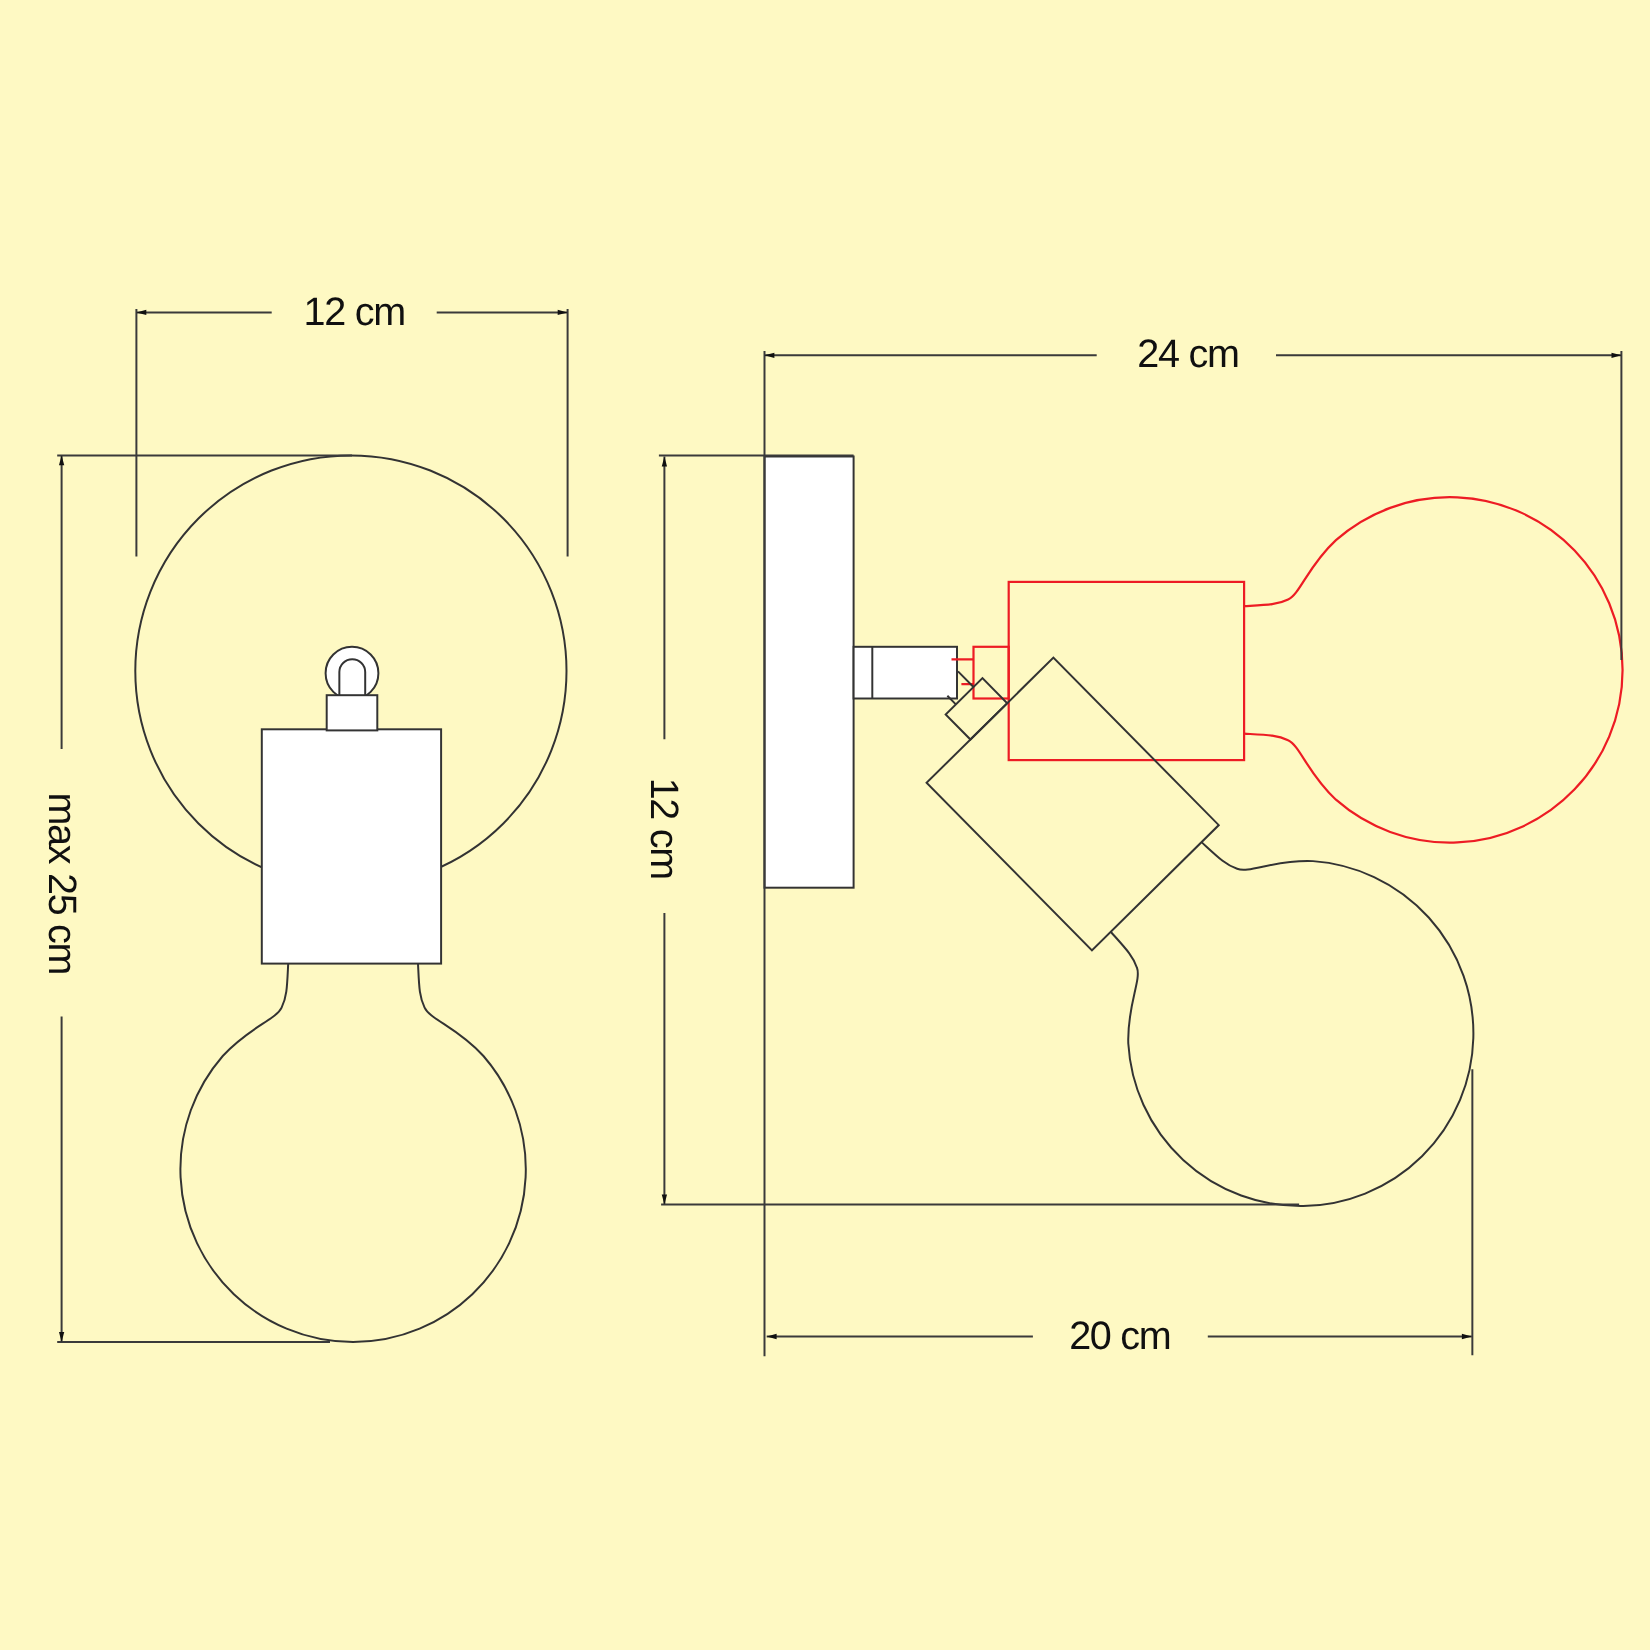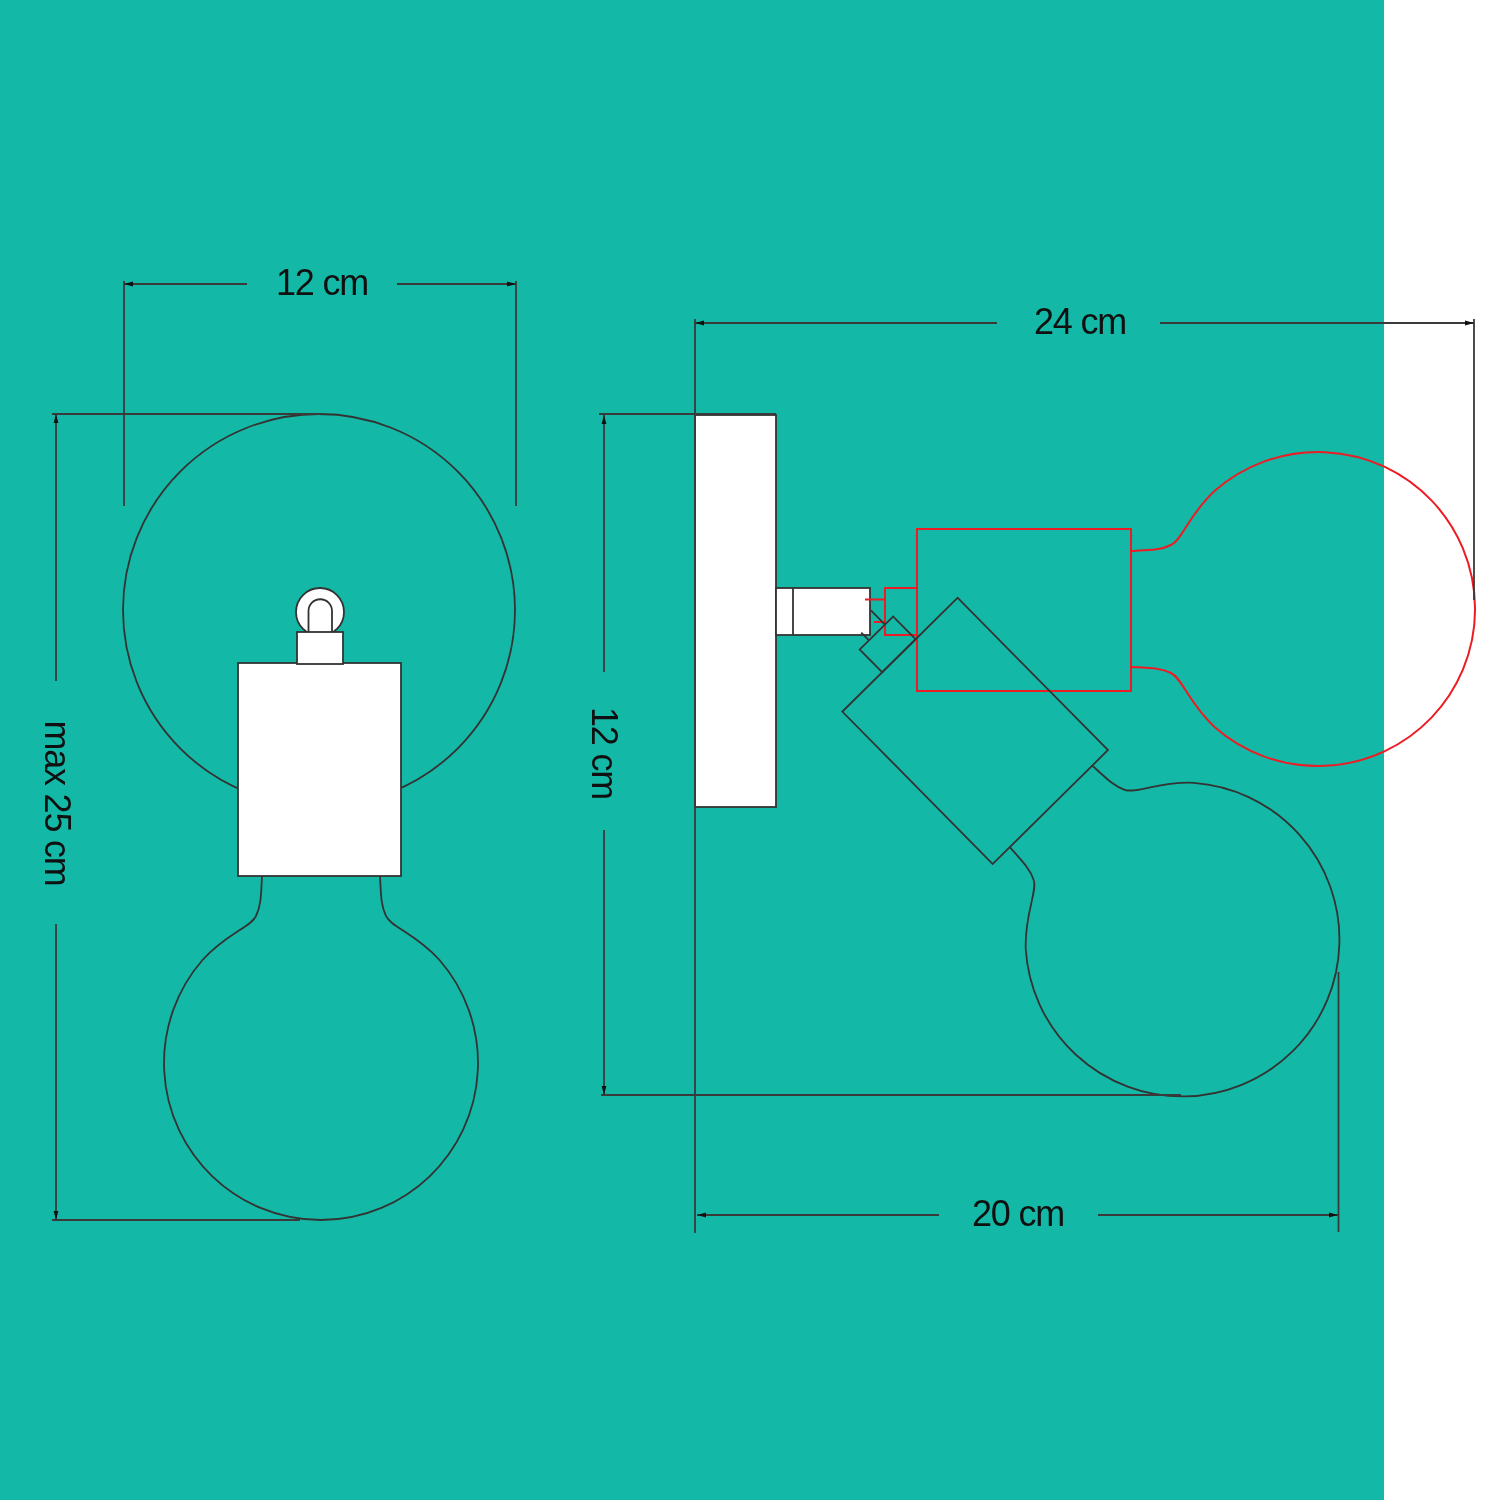--- a/index.html
+++ b/index.html
@@ -1,16 +1,16 @@
 <!DOCTYPE html>
 <html><head>
 <meta charset="utf-8">
 <style>
   html,body{margin:0;padding:0;background:#ffffff;}
-  .page{width:1384px;height:1500px;position:relative;background:#14b8a6;}
+  .page{width:1500px;height:1500px;position:relative;background:#fef9c3;}
   text{font-family:"Liberation Sans",sans-serif;font-size:36px;letter-spacing:-1.2px;fill:#101010;}
 </style>
 </head>
 <body>
 <div class="page">
 <svg width="1500" height="1500" viewBox="0 0 1500 1500" xmlns="http://www.w3.org/2000/svg">
   <g fill="none" stroke-linecap="butt">
 
     <circle cx="319" cy="610" r="196" stroke="#333333" stroke-width="1.8"></circle>
 

